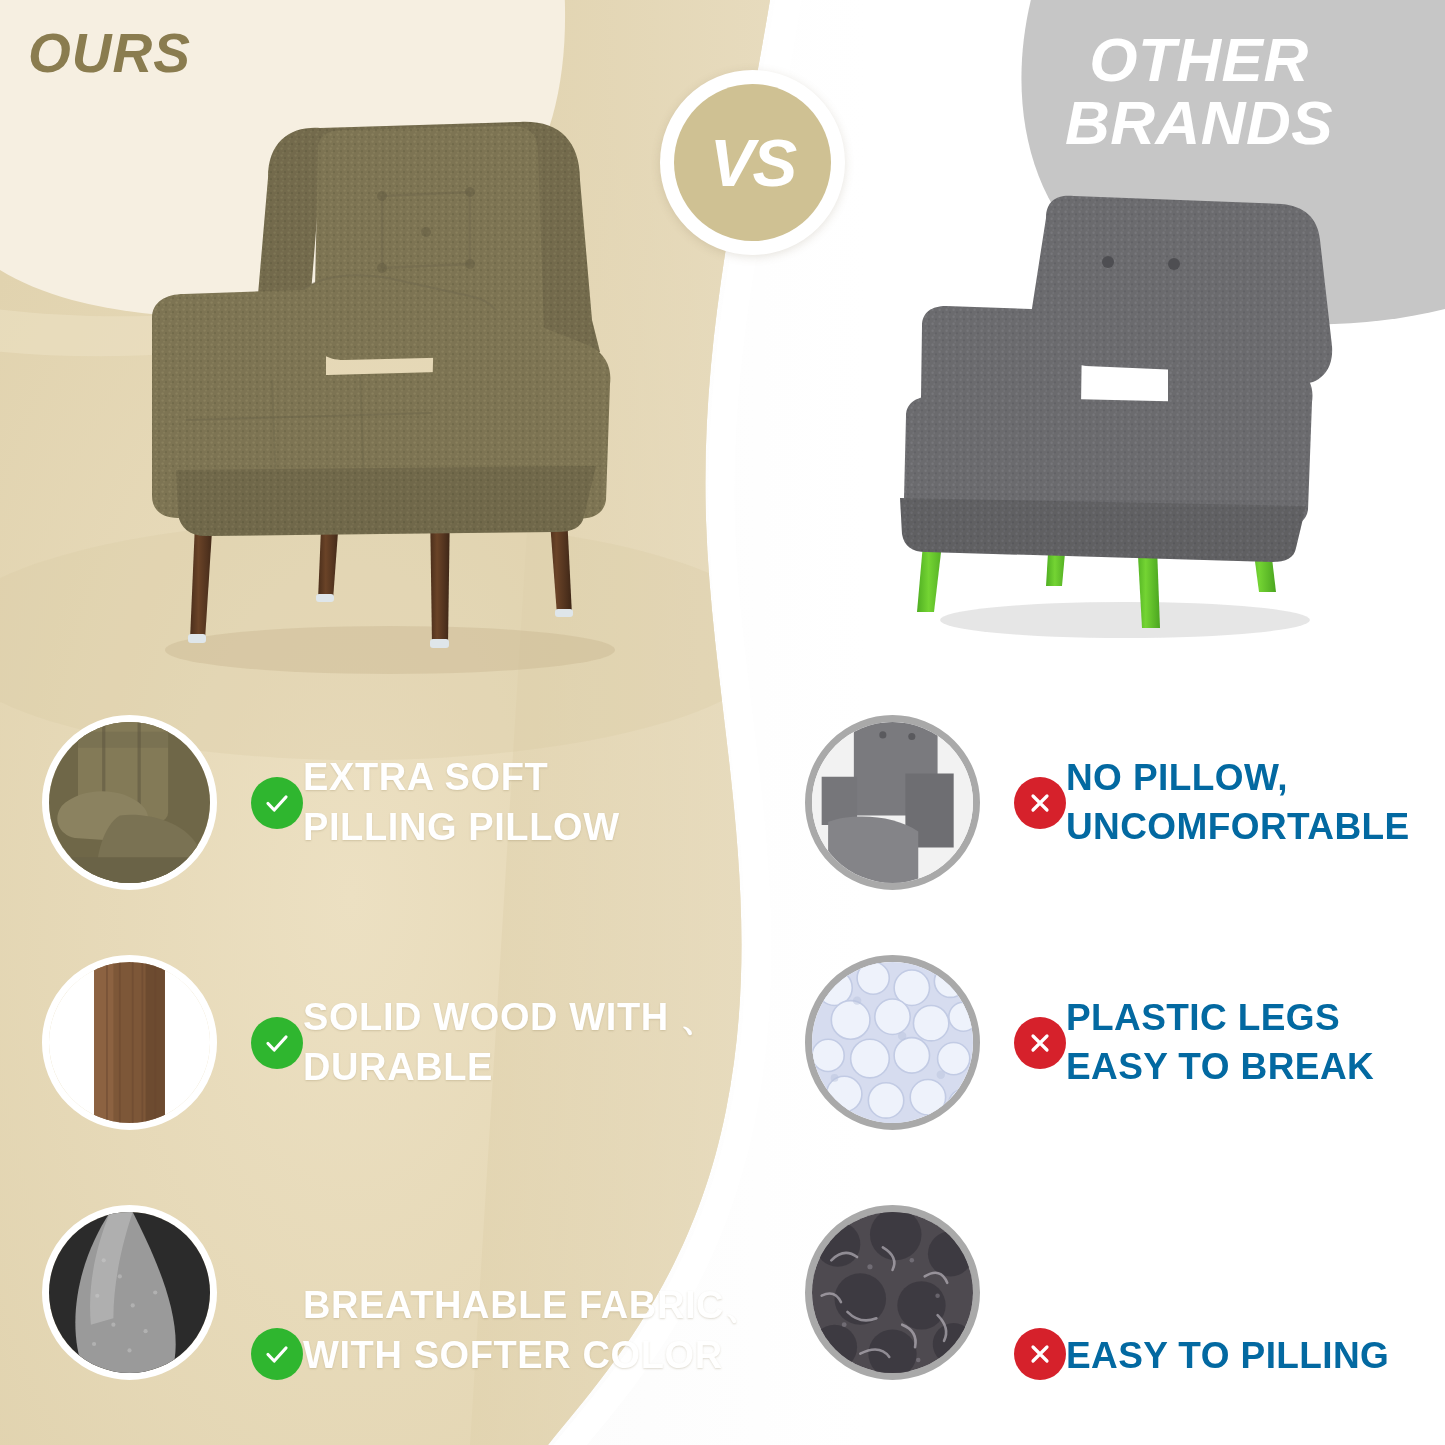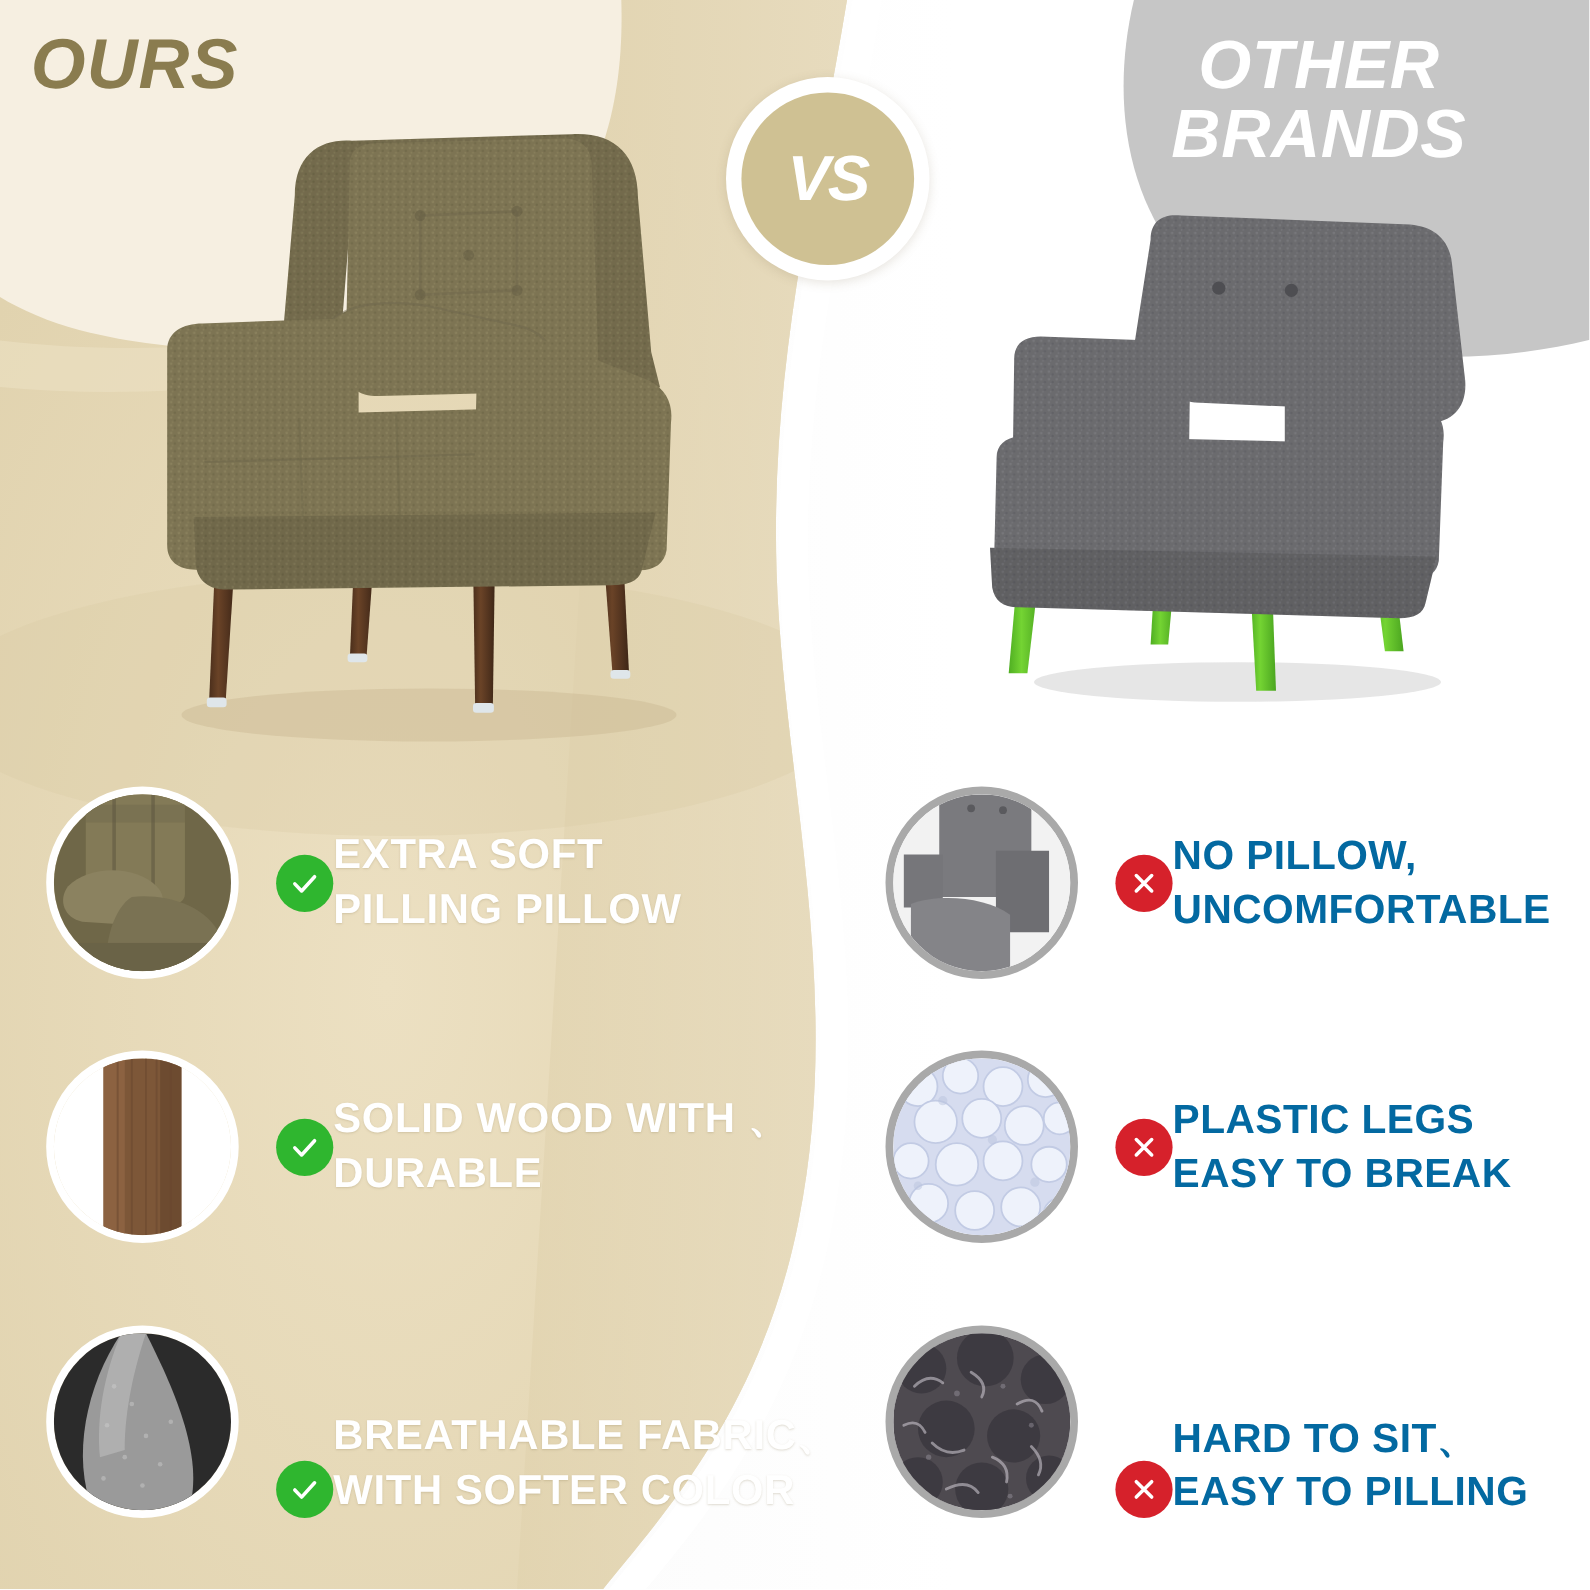--- a/index.html
+++ b/index.html
@@ -9,21 +9,21 @@
     background:#ffffff;
   }
   .stage{position:relative;width:1445px;height:1445px;overflow:hidden;background:#ffffff;}
 
   
   .bg-svg{position:absolute;inset:0;width:1445px;height:1445px;}
 
   
   .ours-title{
     position:absolute;left:28px;top:26px;
-    font-size:64px;font-weight:bold;font-style:italic;
+    font-size:55px;font-weight:bold;font-style:italic;
     letter-spacing:1px;color:#8a7c4f;line-height:1;
     white-space:nowrap;
   }
   .other-title{
     position:absolute;right:36px;top:28px;width:420px;
     text-align:center;
     font-size:62px;font-weight:bold;font-style:italic;
     color:#ffffff;line-height:1.02;letter-spacing:0.5px;
   }
 
@@ -33,21 +33,21 @@
     position:absolute;inset:0;border-radius:50%;
     background:#ffffff;
     box-shadow:0 2px 10px rgba(120,105,70,.18);
   }
   .vs-circle{
     position:absolute;left:14px;top:14px;width:157px;height:157px;
     border-radius:50%;background:#cfc193;
     display:flex;align-items:center;justify-content:center;
   }
   .vs-text{
-    font-size:58px;font-weight:bold;font-style:italic;color:#ffffff;
+    font-size:67px;font-weight:bold;font-style:italic;color:#ffffff;
     line-height:1;letter-spacing:-2px;
   }
 
   
   .feat{position:absolute;display:flex;align-items:center;}
   .feat-left{left:42px;width:700px;height:175px;}
   .feat-right{left:805px;width:640px;height:175px;}
   .row1{top:715px;}
   .row2{top:955px;}
   .row3{top:1205px;align-items:flex-end;}
@@ -427,18 +427,17 @@
             <circle cx="66" cy="92" r="1.4"></circle>
         </g>
       </svg>
     </div>
     <span class="marker no">
       <svg width="30" height="30" viewBox="0 0 30 30">
           <path d="M8 8 L22 22 M22 8 L8 22" stroke="#fff" stroke-width="3.2" stroke-linecap="round"></path>
         </svg>
     </span>
     <div class="feat-text feat-text-right">
-      <div>HARD TO SIT、</div>
       <div>EASY TO PILLING</div>
     </div>
   </div>
 
 </div>
 
 </body></html>

